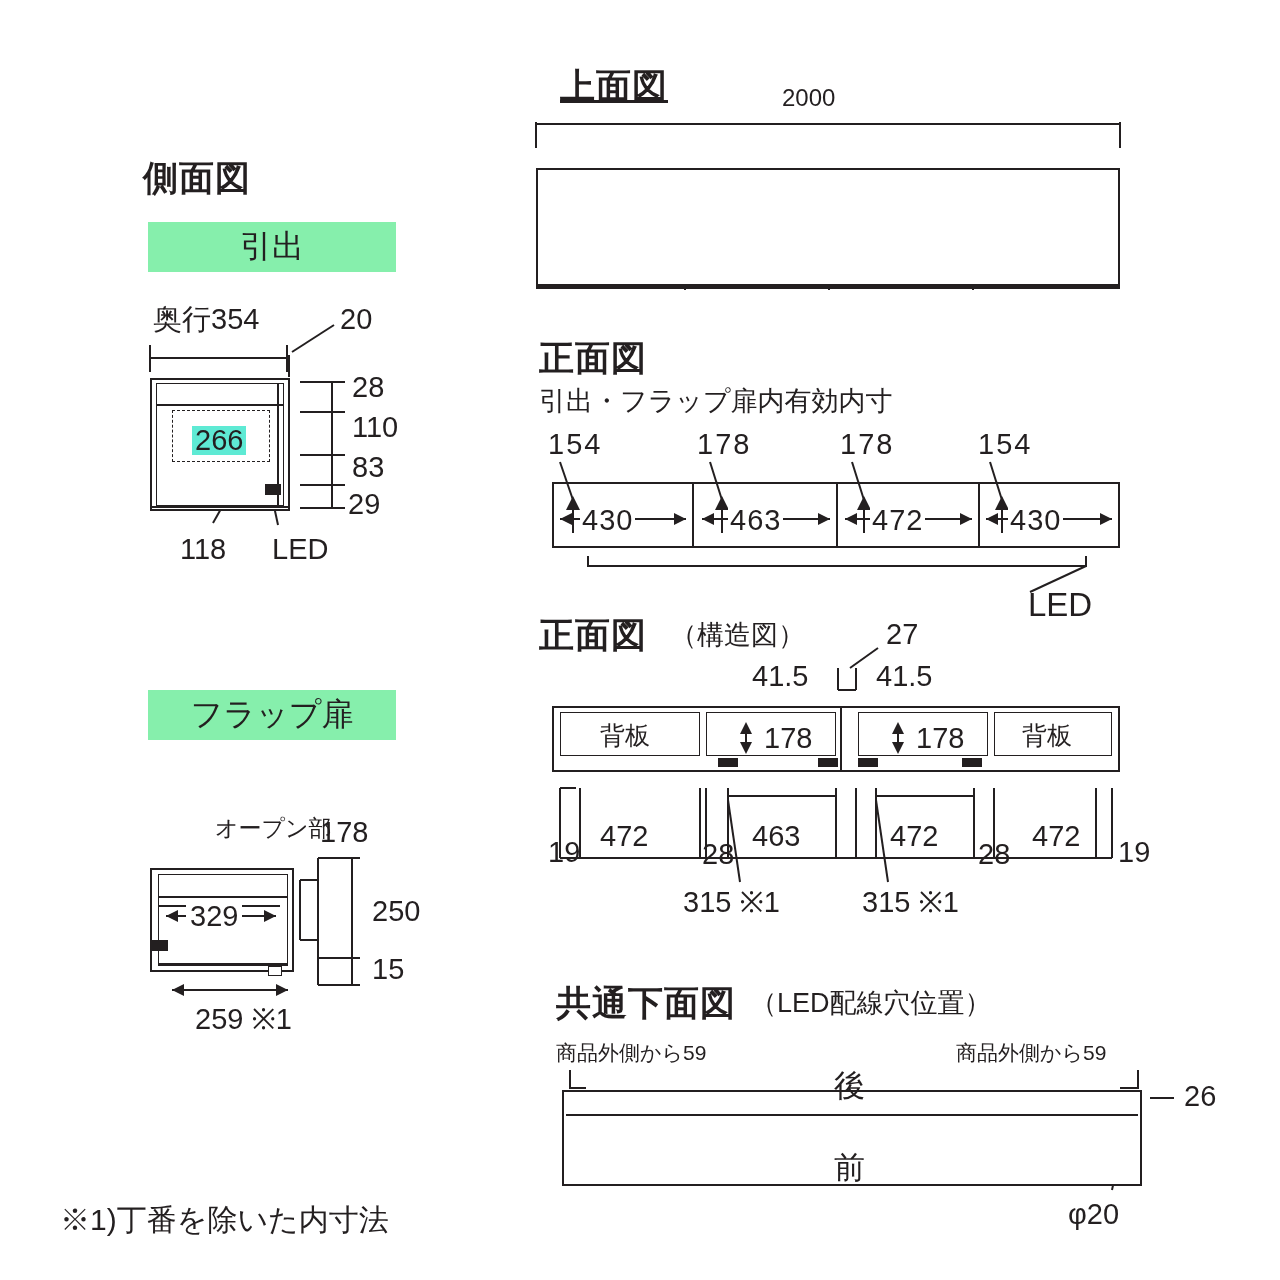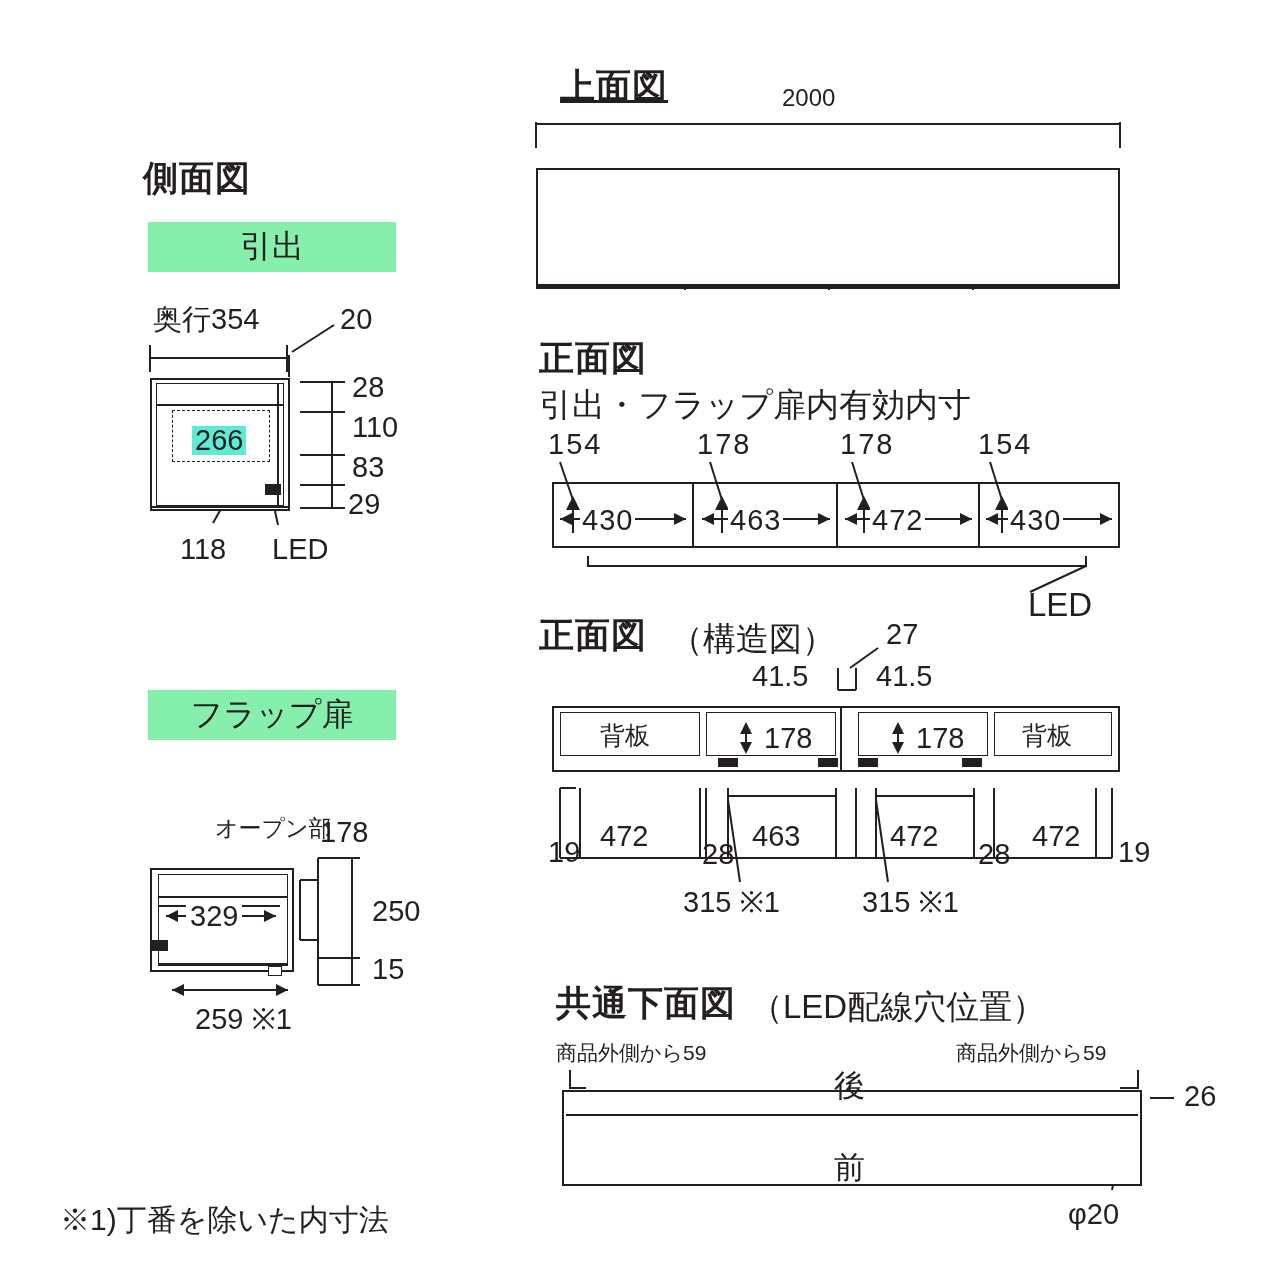--- a/index.html
+++ b/index.html
@@ -19,21 +19,21 @@
     position: absolute;
     inset: 0;
   }
   .txt {
     position: absolute;
     white-space: nowrap;
     line-height: 1;
     color: #231f20;
   }
   .ttl { font-size: 35px; font-weight: 700; letter-spacing: 1px; }
-  .sub { font-size: 33px; font-weight: 400; }
+  .sub { font-size: 27px; font-weight: 400; }
   .num { font-size: 29px; font-weight: 400; }
   .num-sm { font-size: 25px; font-weight: 400; }
   .num-xs { font-size: 21px; font-weight: 400; }
   .banner {
     position: absolute;
     background: #86efac;
     display: flex;
     align-items: center;
     justify-content: center;
     color: #231f20;

